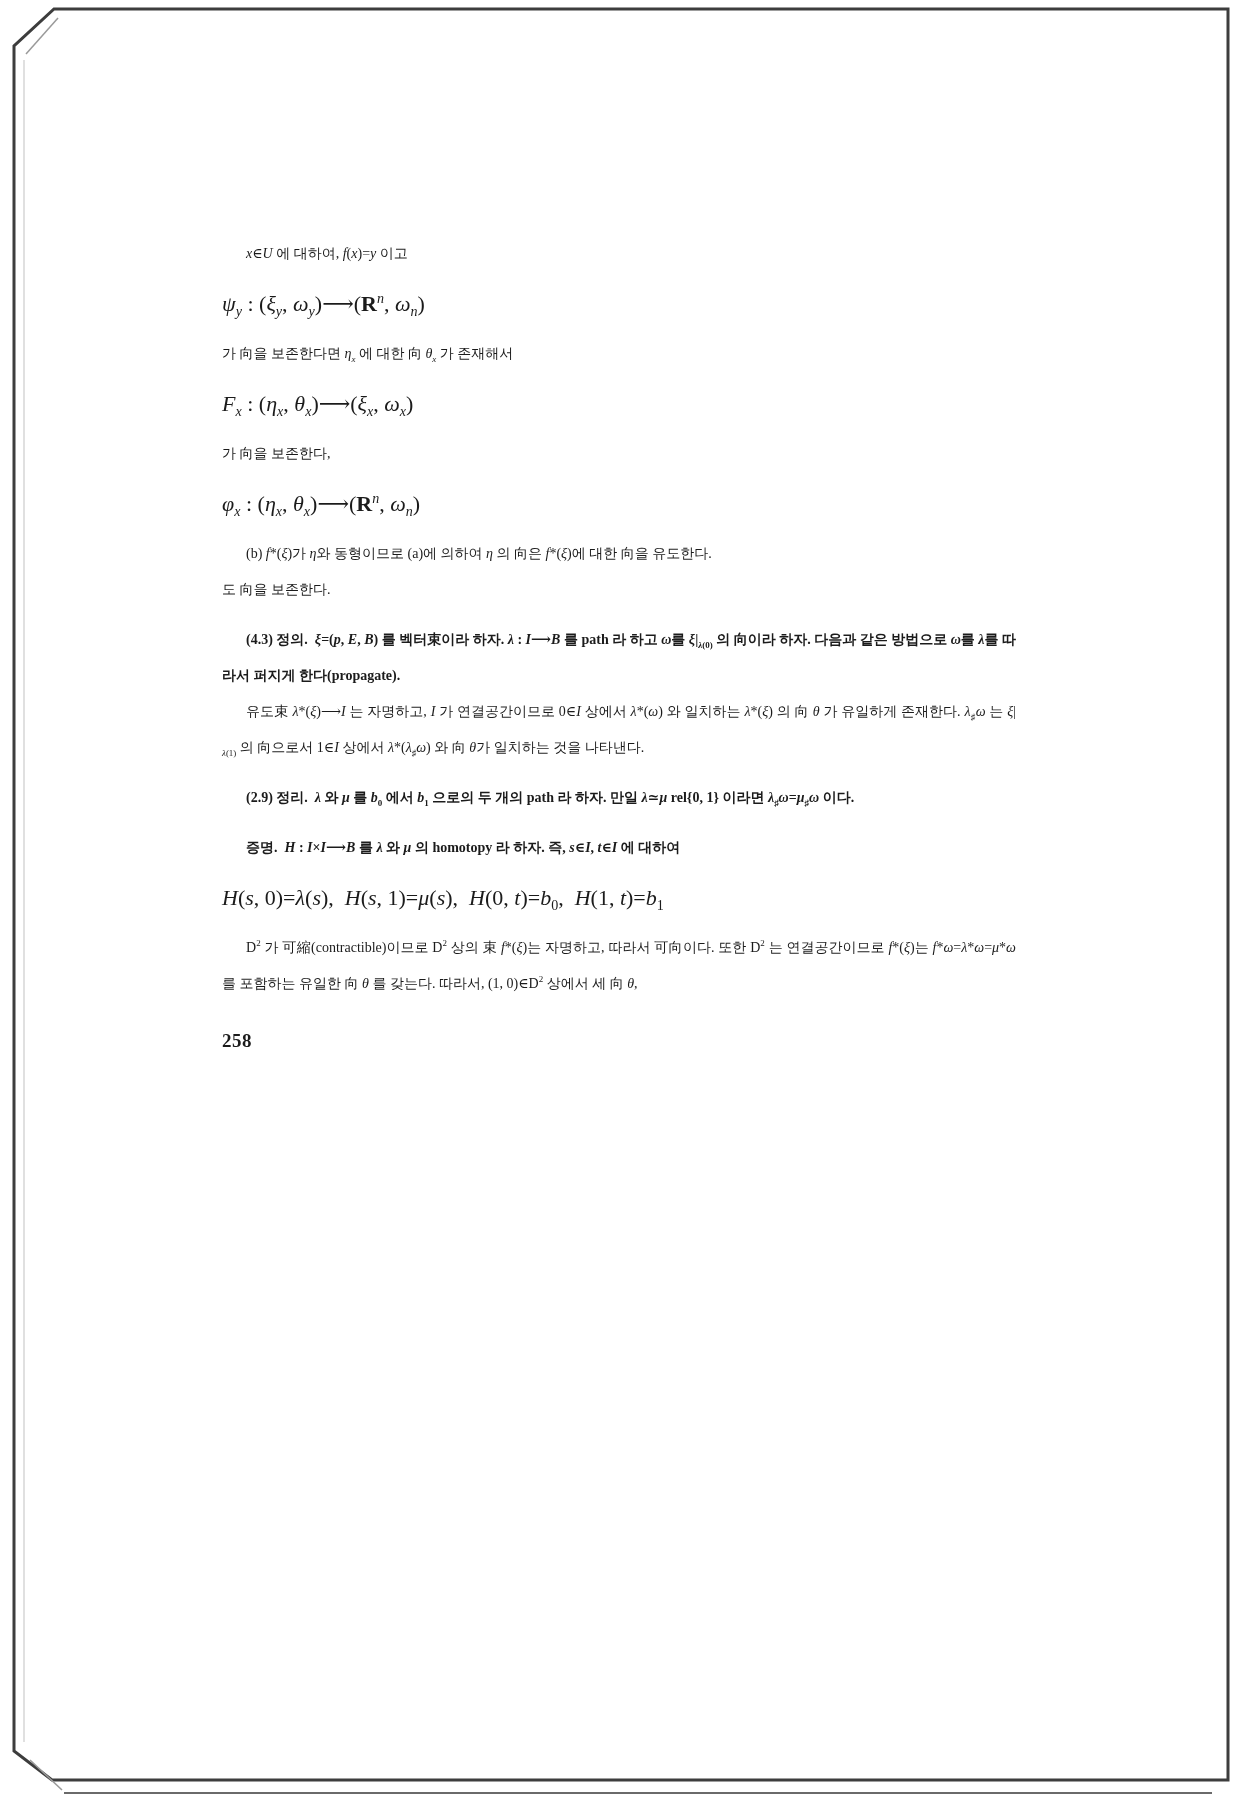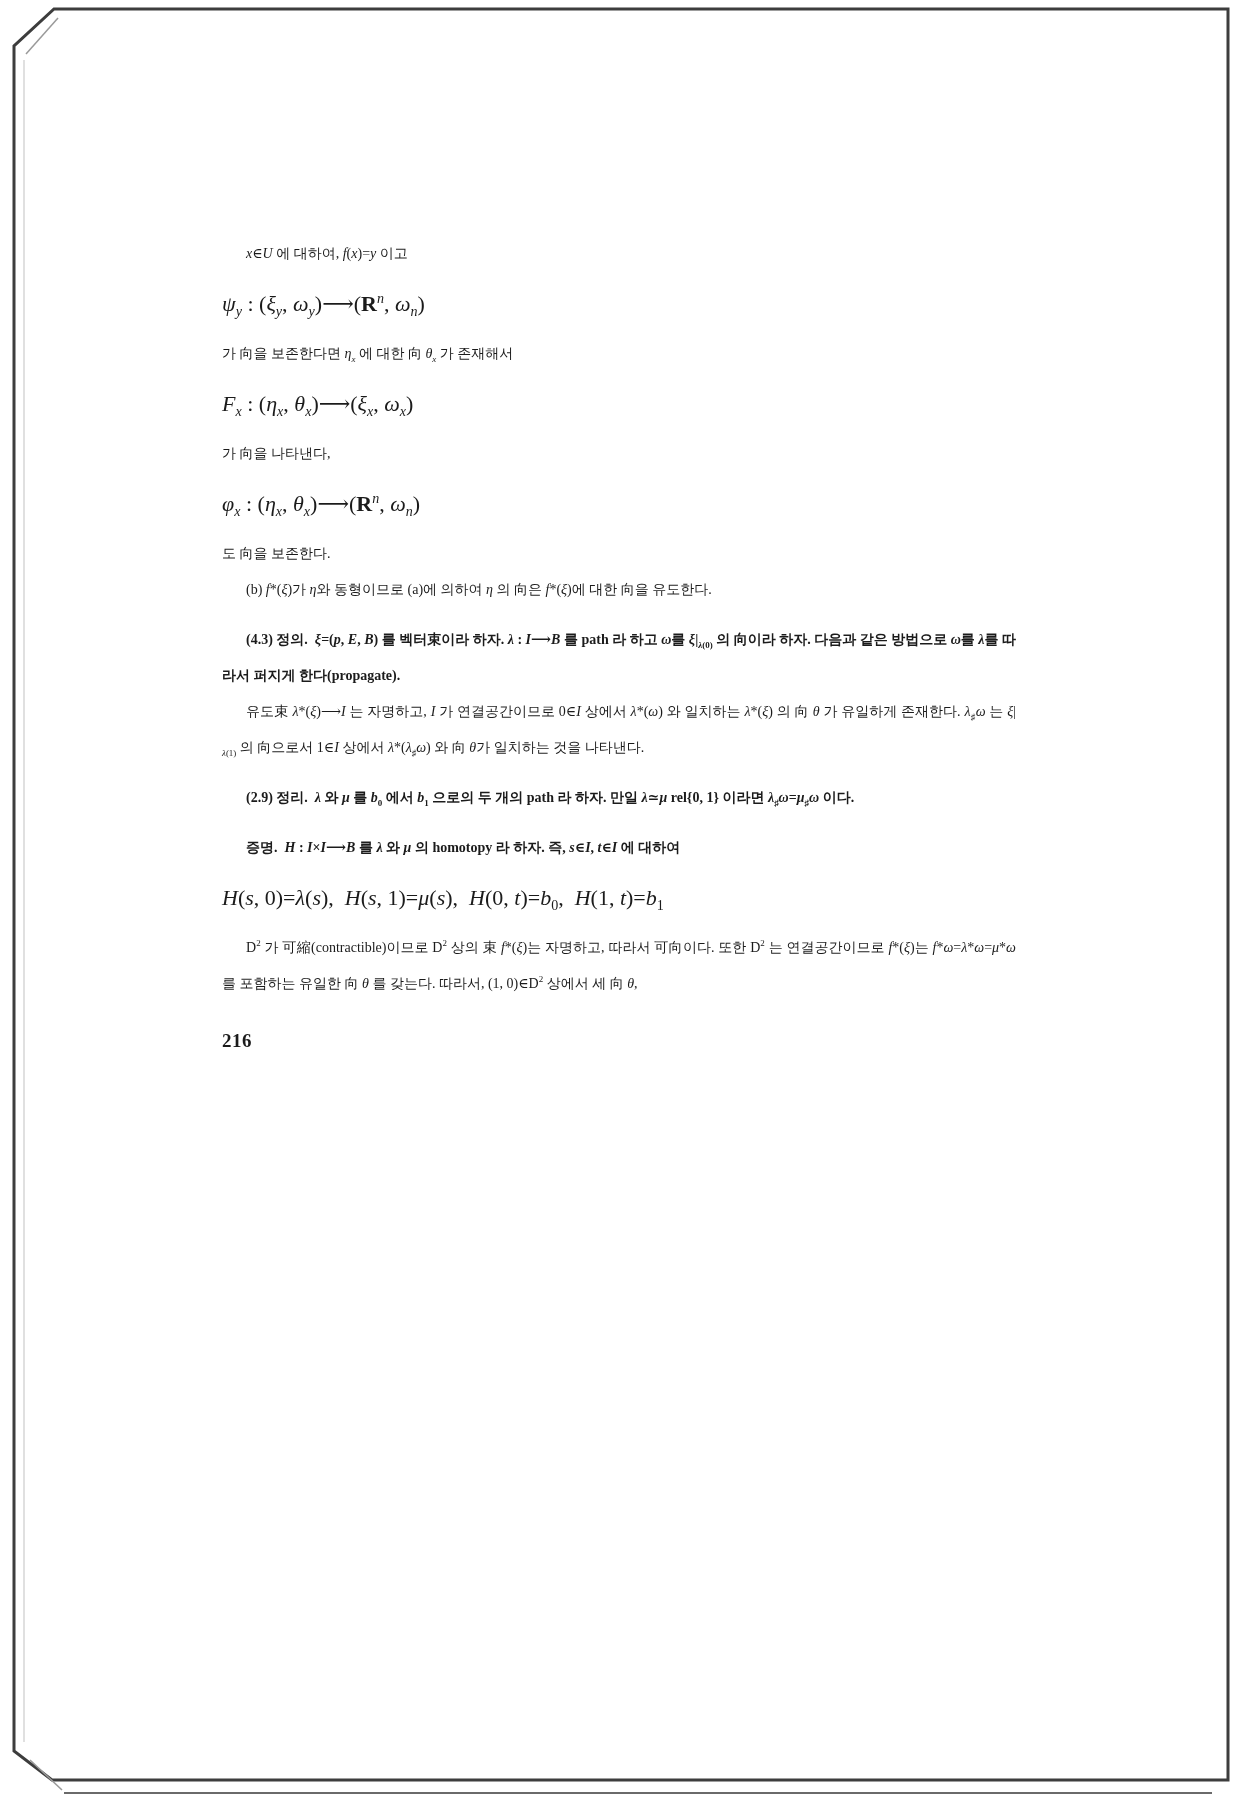--- a/index.html
+++ b/index.html
@@ -55,37 +55,37 @@
   <main class="content">
 
     <p class="body indent"><i>x</i>∈<i>U</i> 에 대하여, <i>f</i>(<i>x</i>)=<i>y</i> 이고</p>
 
     <p class="eq"><i>ψ</i><sub><i>y</i></sub> : (<i>ξ</i><sub><i>y</i></sub>, <i>ω</i><sub><i>y</i></sub>)⟶(<b>R</b><sup><i>n</i></sup>, <i>ω</i><sub><i>n</i></sub>)</p>
 
     <p class="body">가 向을 보존한다면 <i>η</i><sub><i>x</i></sub> 에 대한 向 <i>θ</i><sub><i>x</i></sub> 가 존재해서</p>
 
     <p class="eq"><i>F</i><sub><i>x</i></sub> : (<i>η</i><sub><i>x</i></sub>, <i>θ</i><sub><i>x</i></sub>)⟶(<i>ξ</i><sub><i>x</i></sub>, <i>ω</i><sub><i>x</i></sub>)</p>
 
-    <p class="body">가 向을 나타낸다,</p>
+    <p class="body">가 向을 보존한다,</p>
 
     <p class="eq"><i>φ</i><sub><i>x</i></sub> : (<i>η</i><sub><i>x</i></sub>, <i>θ</i><sub><i>x</i></sub>)⟶(<b>R</b><sup><i>n</i></sup>, <i>ω</i><sub><i>n</i></sub>)</p>
 
+    <p class="body indent">(b) <i>f</i>*(<i>ξ</i>)가 <i>η</i>와 동형이므로 (a)에 의하여 <i>η</i> 의 向은 <i>f</i>*(<i>ξ</i>)에 대한 向을 유도한다.</p>
+
     <p class="body">도 向을 보존한다.</p>
-
-    <p class="body indent">(b) <i>f</i>*(<i>ξ</i>)가 <i>η</i>와 동형이므로 (a)에 의하여 <i>η</i> 의 向은 <i>f</i>*(<i>ξ</i>)에 대한 向을 유도한다.</p>
 
     <p class="body indent space"><b>(4.3) 정의.</b> <i>ξ</i>=(<i>p</i>, <i>E</i>, <i>B</i>) 를 벡터束이라 하자. <i>λ</i> : <i>I</i>⟶<i>B</i> 를 path 라 하고 <i>ω</i>를 <i>ξ</i>|<sub><i>λ</i>(0)</sub> 의 向이라 하자. 다음과 같은 방법으로 <i>ω</i>를 <i>λ</i>를 따라서 퍼지게 한다(propagate).</p>
 
     <p class="body indent">유도束 <i>λ</i>*(<i>ξ</i>)⟶<i>I</i> 는 자명하고, <i>I</i> 가 연결공간이므로 0∈<i>I</i> 상에서 <i>λ</i>*(<i>ω</i>) 와 일치하는 <i>λ</i>*(<i>ξ</i>) 의 向 <i>θ</i> 가 유일하게 존재한다. <i>λ</i><sub>♯</sub><i>ω</i> 는 <i>ξ</i>|<sub><i>λ</i>(1)</sub> 의 向으로서 1∈<i>I</i> 상에서 <i>λ</i>*(<i>λ</i><sub>♯</sub><i>ω</i>) 와 向 <i>θ</i>가 일치하는 것을 나타낸다.</p>
 
     <p class="body indent space"><b>(2.9) 정리.</b> <i>λ</i> 와 <i>μ</i> 를 <i>b</i><sub>0</sub> 에서 <i>b</i><sub>1</sub> 으로의 두 개의 path 라 하자. 만일 <i>λ</i>≃<i>μ</i> rel{0, 1} 이라면 <i>λ</i><sub>♯</sub><i>ω</i>=<i>μ</i><sub>♯</sub><i>ω</i> 이다.</p>
 
     <p class="body indent space"><b>증명.</b> <i>H</i> : <i>I</i>×<i>I</i>⟶<i>B</i> 를 <i>λ</i> 와 <i>μ</i> 의 homotopy 라 하자. 즉, <i>s</i>∈<i>I</i>, <i>t</i>∈<i>I</i> 에 대하여</p>
 
     <p class="eq"><i>H</i>(<i>s</i>, 0)=<i>λ</i>(<i>s</i>), &nbsp;<i>H</i>(<i>s</i>, 1)=<i>μ</i>(<i>s</i>), &nbsp;<i>H</i>(0, <i>t</i>)=<i>b</i><sub>0</sub>, &nbsp;<i>H</i>(1, <i>t</i>)=<i>b</i><sub>1</sub></p>
 
 
     <p class="body indent">D<sup>2</sup> 가 可縮(contractible)이므로 D<sup>2</sup> 상의 束 <i>f</i>*(<i>ξ</i>)는 자명하고, 따라서 可向이다. 또한 D<sup>2</sup> 는 연결공간이므로 <i>f</i>*(<i>ξ</i>)는 <i>f</i>*<i>ω</i>=<i>λ</i>*<i>ω</i>=<i>μ</i>*<i>ω</i>를 포함하는 유일한 向 <i>θ</i> 를 갖는다. 따라서, (1, 0)∈D<sup>2</sup> 상에서 세 向 <i>θ</i>,</p>
 
-    <div class="pageno">216</div>
+    <div class="pageno">258</div>
 
   </main>
 </div>
 
 </body></html>

